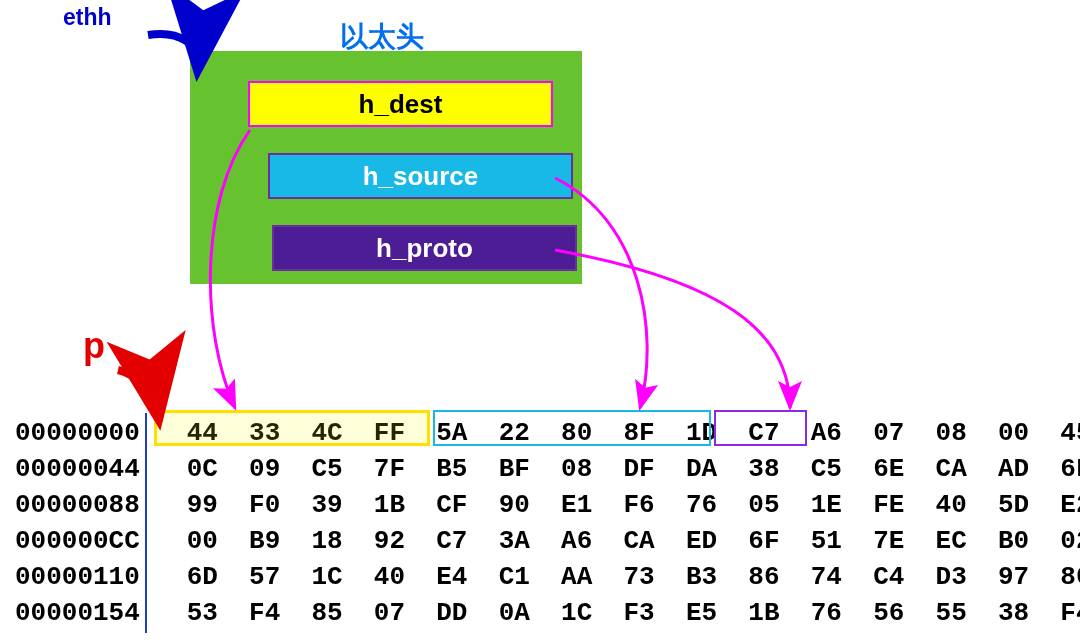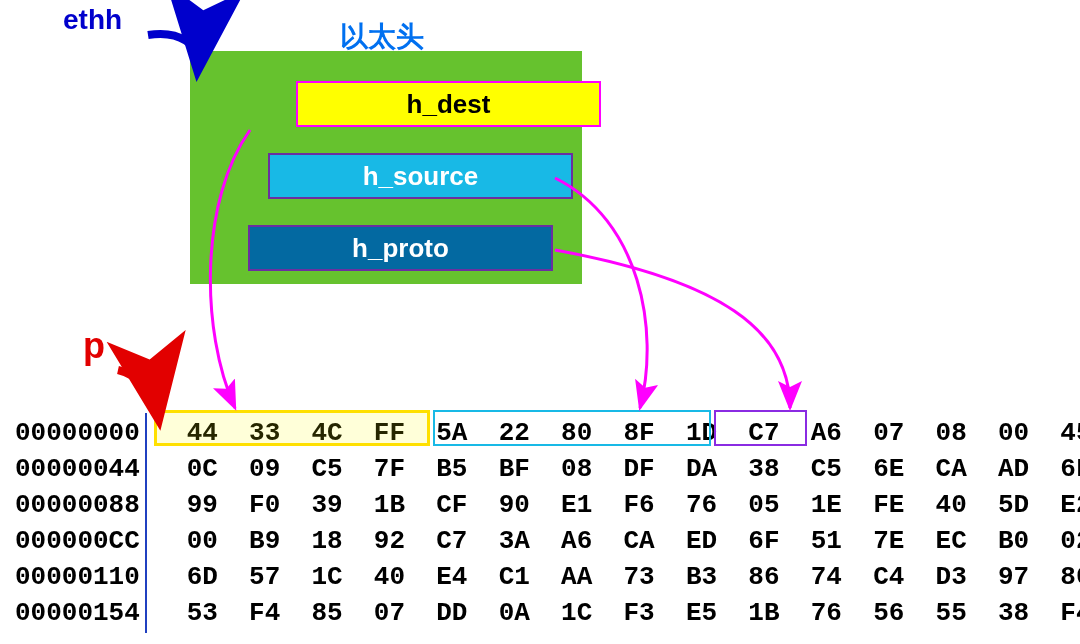--- a/index.html
+++ b/index.html
@@ -9,21 +9,21 @@
     background: #ffffff;
     width: 1080px;
     height: 644px;
     position: relative;
     overflow: hidden;
   }
   .label-ethh {
     position: absolute;
     left: 63px;
     top: 4px;
-    font-size: 28px;
+    font-size: 23px;
     font-weight: 900;
     color: #0000CC;
   }
   .label-title {
     position: absolute;
     left: 340px;
     top: 18px;
     font-size: 28px;
     font-weight: 700;
     color: #0070F0;
@@ -50,23 +50,23 @@
     width: 305px;
     height: 46px;
     border: 2px solid;
     display: flex;
     align-items: center;
     justify-content: center;
     font-size: 26px;
     font-weight: 900;
     box-sizing: border-box;
   }
-  .field-dest   { top: 30px;  background: #FFFF00; color:#000; border-color:#FF00FF;margin-left:48px; }
+  .field-dest   { top: 30px;  background: #FFFF00; color:#000; border-color:#FF00FF; }
   .field-source { top: 102px; background: #18B9E6; color:#fff; border-color:#6B2FA0;margin-left:20px; }
-  .field-proto  { top: 174px; background: #0369a1; color:#fff; border-color:#6B2FA0; }
+  .field-proto  { top: 174px; background: #4c1d95; color:#fff; border-color:#6B2FA0;margin-left:24px; }
 
   
   .hex-area {
     position: absolute;
     left: 15px;
     top: 415px;
     font-family: Consolas, "Courier New", monospace;
     font-size: 26px;
     font-weight: 600;
     letter-spacing: 0;

